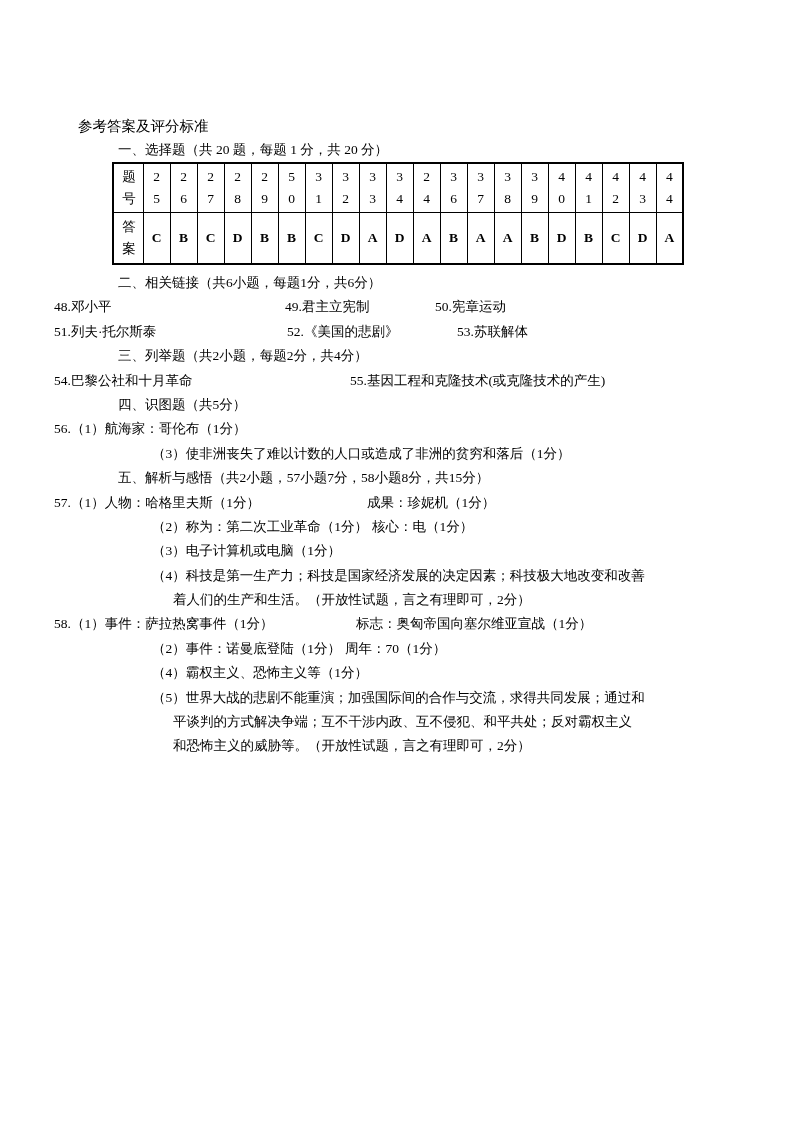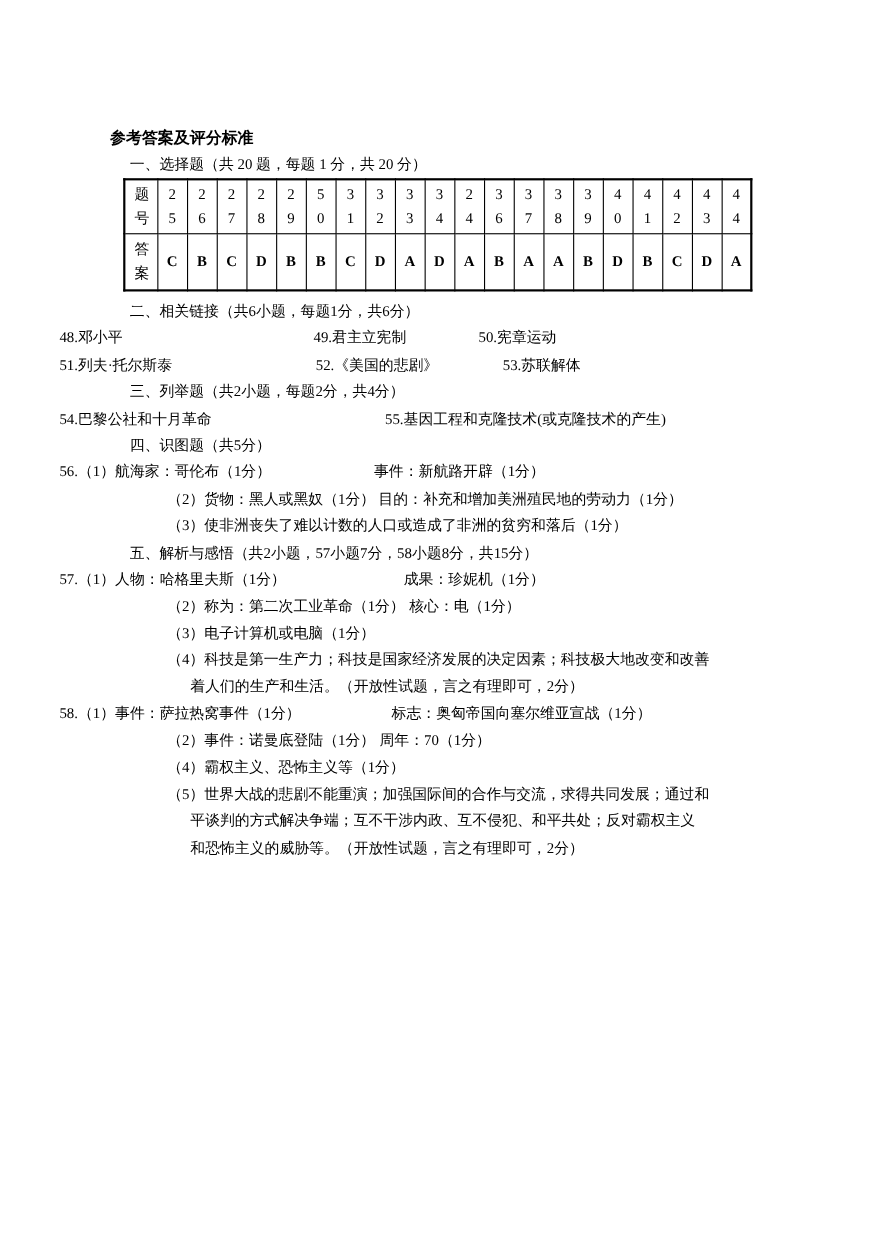--- a/index.html
+++ b/index.html
@@ -2,21 +2,21 @@
 <html><head>
 <meta charset="utf-8">
 <style>
   html,body{margin:0;padding:0;background:#888;}
   .page{
     width:794px;height:1123px;background:#ffffff;color:#000;
     font-family:"Liberation Serif","DejaVu Serif",serif;
     font-size:13.5px;position:relative;box-sizing:border-box;
     padding-top:117px;margin:0 auto;overflow:hidden;
   }
-  .doc-title{margin-left:100px;font-weight:bold;font-size:14.5px;height:24px;line-height:18px;}
+  .doc-title{margin-left:78px;font-weight:normal;font-size:14.5px;height:24px;line-height:18px;}
   .sec1-heading{margin-left:118px;height:21px;line-height:17px;white-space:nowrap;}
   table.anskey{border-collapse:collapse;margin-left:112px;table-layout:fixed;border:2px solid #000;}
   table.anskey td{border:1px solid #000;text-align:center;padding:0;vertical-align:middle;}
   tr.qrow td{height:48px;}
   tr.arow td{height:50px;}
   .vert{display:inline-block;width:15px;word-break:break-all;line-height:22px;text-align:right;}
   .vnum{display:inline-block;width:7px;word-break:break-all;line-height:22px;}
   td.anscell{font-weight:bold;font-size:13.5px;}
   .bodytext{margin-top:6px;}
   .line{position:relative;height:24.4px;line-height:24.4px;white-space:nowrap;}
@@ -127,25 +127,20 @@
 
     <div class="line"><span class="i0">三、列举题（共2小题，每题2分，共4分）</span></div>
     <div class="line">
       <span class="i1">54.巴黎公社和十月革命</span>
       <span class="c2 p350">55.基因工程和克隆技术(或克隆技术的产生)</span>
     </div>
 
     <div class="line"><span class="i0">四、识图题（共5分）</span></div>
     <div class="line">
       <span class="i1">56.（1）航海家：哥伦布（1分）</span>
-      <span class="c2 p340">事件：新航路开辟（1分）</span>
-    </div>
-    <div class="line">
-      <span class="i2">（2）货物：黑人或黑奴（1分）</span>
-      <span class="c2 p344">目的：补充和增加美洲殖民地的劳动力（1分）</span>
     </div>
     <div class="line"><span class="i2">（3）使非洲丧失了难以计数的人口或造成了非洲的贫穷和落后（1分）</span></div>
 
     <div class="line"><span class="i0">五、解析与感悟（共2小题，57小题7分，58小题8分，共15分）</span></div>
     <div class="line">
       <span class="i1">57.（1）人物：哈格里夫斯（1分）</span>
       <span class="c2 p367">成果：珍妮机（1分）</span>
     </div>
     <div class="line">
       <span class="i2">（2）称为：第二次工业革命（1分）</span>

